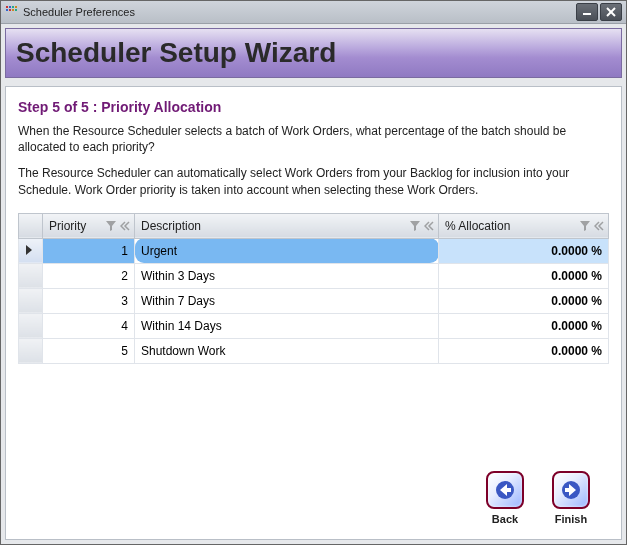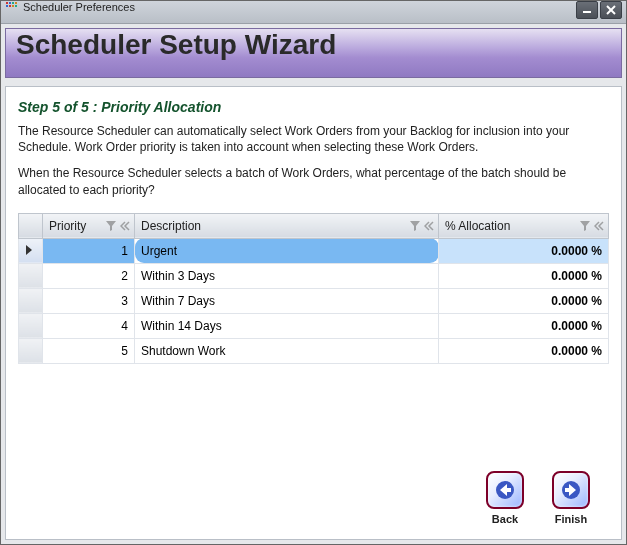--- a/index.html
+++ b/index.html
@@ -17,20 +17,21 @@
     box-sizing: border-box;
     position: relative;
     display: flex;
     flex-direction: column;
   }
   .titlebar {
     height: 22px;
     background: linear-gradient(to bottom, #cfd4db 0%, #b9bfc7 100%);
     border-bottom: 1px solid #9aa0a8;
     display: flex;
+    align-items: center;
     padding: 0 4px;
   }
   .titlebar .tb-icon {
     width: 14px;
     height: 14px;
     margin-right: 4px;
     display: flex;
     align-items: center;
     justify-content: center;
   }
@@ -58,21 +59,21 @@
     cursor: pointer;
   }
   .tb-btn svg { display:block; }
 
   .header-band {
     height: 48px;
     margin: 4px;
     background: linear-gradient(to bottom, #e6e0f2 0%, #b9a8dd 40%, #a38cd0 60%, #8f79c2 100%);
     border: 1px solid #7a6ba0;
     display: flex;
-    align-items: flex-start;
+    align-items: center;
     padding: 0 10px;
   }
   .header-band h1 {
     margin: 0;
     font-size: 28px;
     font-weight: bold;
     color: #2a2a2a;
     font-family: Verdana, Geneva, sans-serif;
     letter-spacing: 0;
   }
@@ -84,23 +85,22 @@
     border: 1px solid #b9bfc7;
     display: flex;
     flex-direction: column;
     padding: 10px 12px 12px 12px;
     box-sizing: border-box;
   }
 
   .step-title {
     font-size: 14px;
     font-weight: bold;
-    color: #14532d;
+    color: #701a75;
     margin: 2px 0 8px 0;
-    font-style: italic;
   }
   .desc {
     font-size: 12px;
     color: #222;
     line-height: 1.35;
     margin-bottom: 10px;
   }
 
   .grid-wrapper {
     margin-top: 4px;
@@ -233,22 +233,22 @@
       </div>
     </div>
   </div>
 
   <div class="header-band">
     <h1>Scheduler Setup Wizard</h1>
   </div>
 
   <div class="content-card">
     <div class="step-title">Step 5 of 5 : Priority Allocation</div>
+    <div class="desc">When the Resource Scheduler selects a batch of Work Orders, what percentage of the batch should be allocated to each priority?</div>
     <div class="desc">The Resource Scheduler can automatically select Work Orders from your Backlog for inclusion into your Schedule. Work Order priority is taken into account when selecting these Work Orders.</div>
-    <div class="desc">When the Resource Scheduler selects a batch of Work Orders, what percentage of the batch should be allocated to each priority?</div>
 
     <div class="grid-wrapper">
       <table class="grid">
         <colgroup>
           <col style="width:24px">
           <col class="col-priority">
           <col class="col-desc">
           <col class="col-alloc">
         </colgroup>
         <thead>

